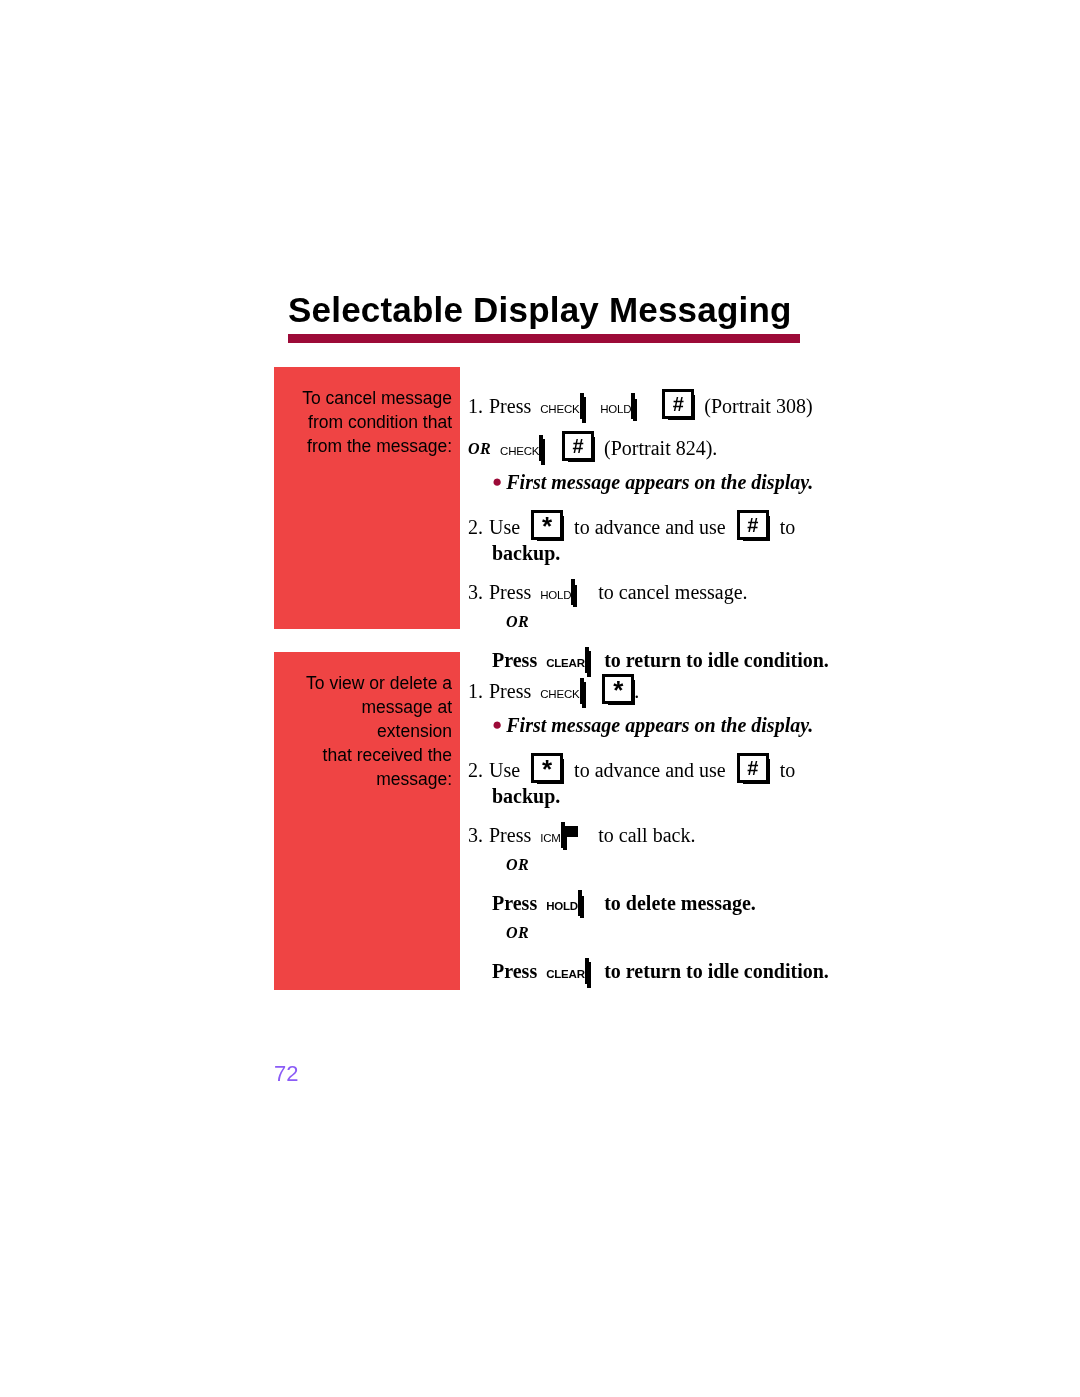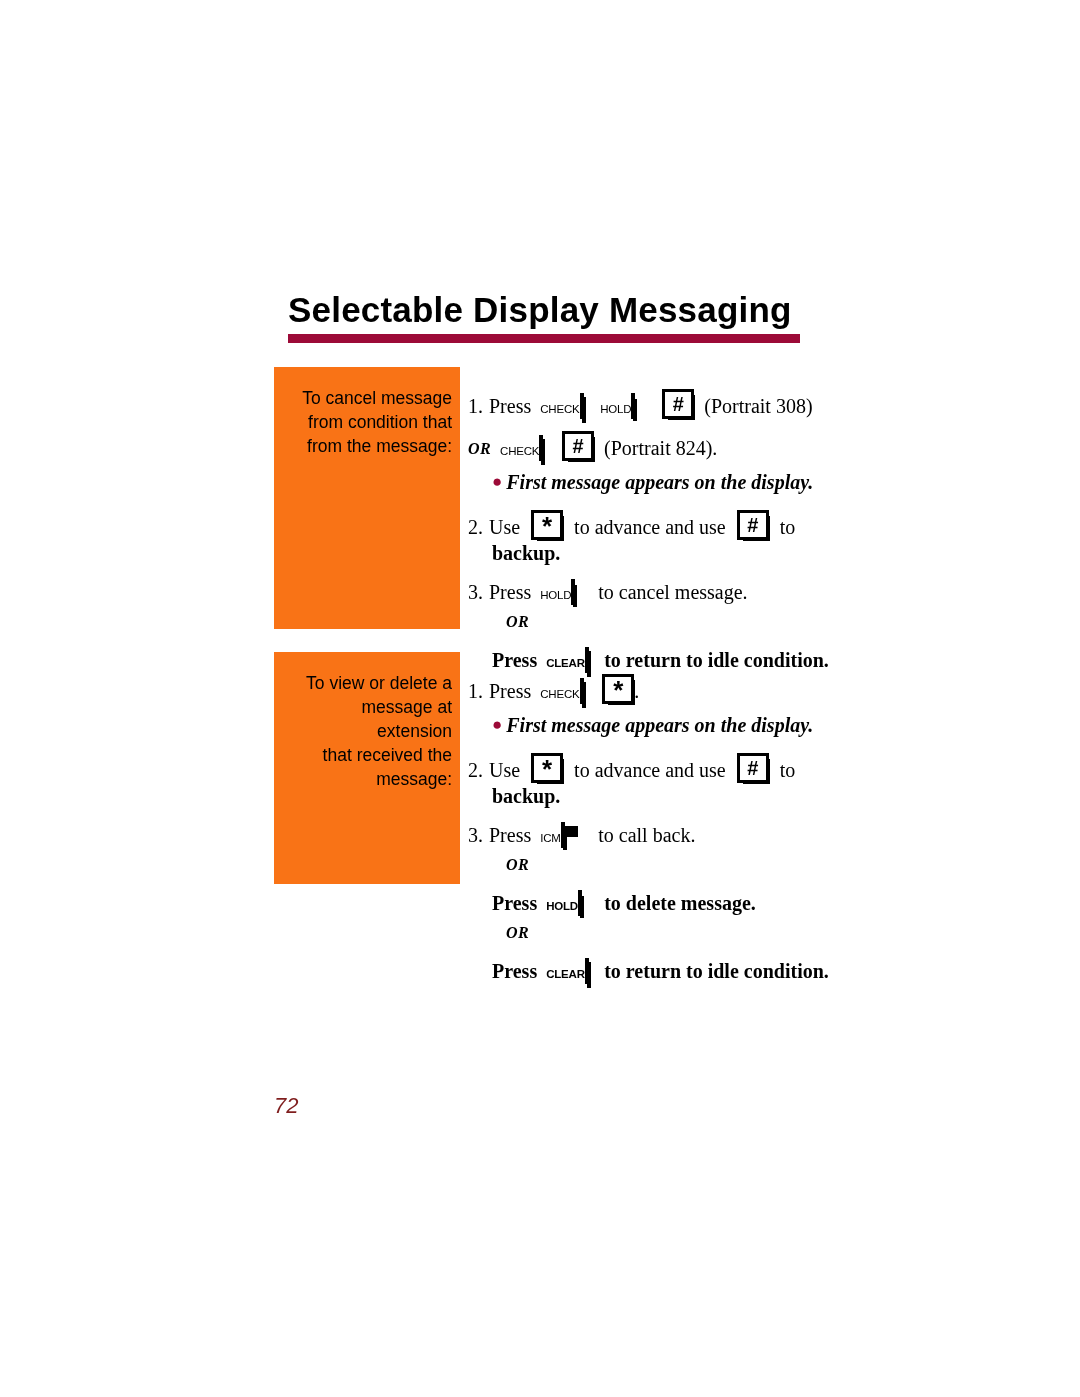--- a/index.html
+++ b/index.html
@@ -54,26 +54,26 @@
     width: 512px;
   }
   #section-1 { top: 367px; }
   #section-2 { top: 652px; }
 
   .label-pane {
     position: absolute;
     left: 0;
     top: 0;
     width: 186px;
-    background: #f97316;
+    background: #ef4444;
     box-sizing: border-box;
     padding: 19px 8px 10px 10px;
   }
   #section-1 .label-pane { height: 262px; }
-  #section-2 .label-pane { height: 232px; }
+  #section-2 .label-pane { height: 338px; }
 
   .label-text {
     font-family: "Liberation Sans", sans-serif;
     font-size: 17.5px;
     line-height: 24px;
     color: #000000;
     text-align: right;
   }
 
   .steps {
@@ -250,25 +250,24 @@
   .key-pad .glyph.star {
     font-size: 26px;
     position: relative;
     top: 1px;
   }
 
   
   .page-number {
     position: absolute;
     left: 274px;
-    top: 1093px;
+    top: 1061px;
     font-family: "Liberation Sans", sans-serif;
     font-size: 22px;
-    color: #7f1d1d;
-    font-style: italic;
+    color: #8b5cf6;
   }
 </style>
 </head>
 <body>
 
 <div class="page">
 
   <div class="title-block">
     <h1 class="page-title">Selectable Display Messaging</h1>
     <div class="title-rule"></div>

